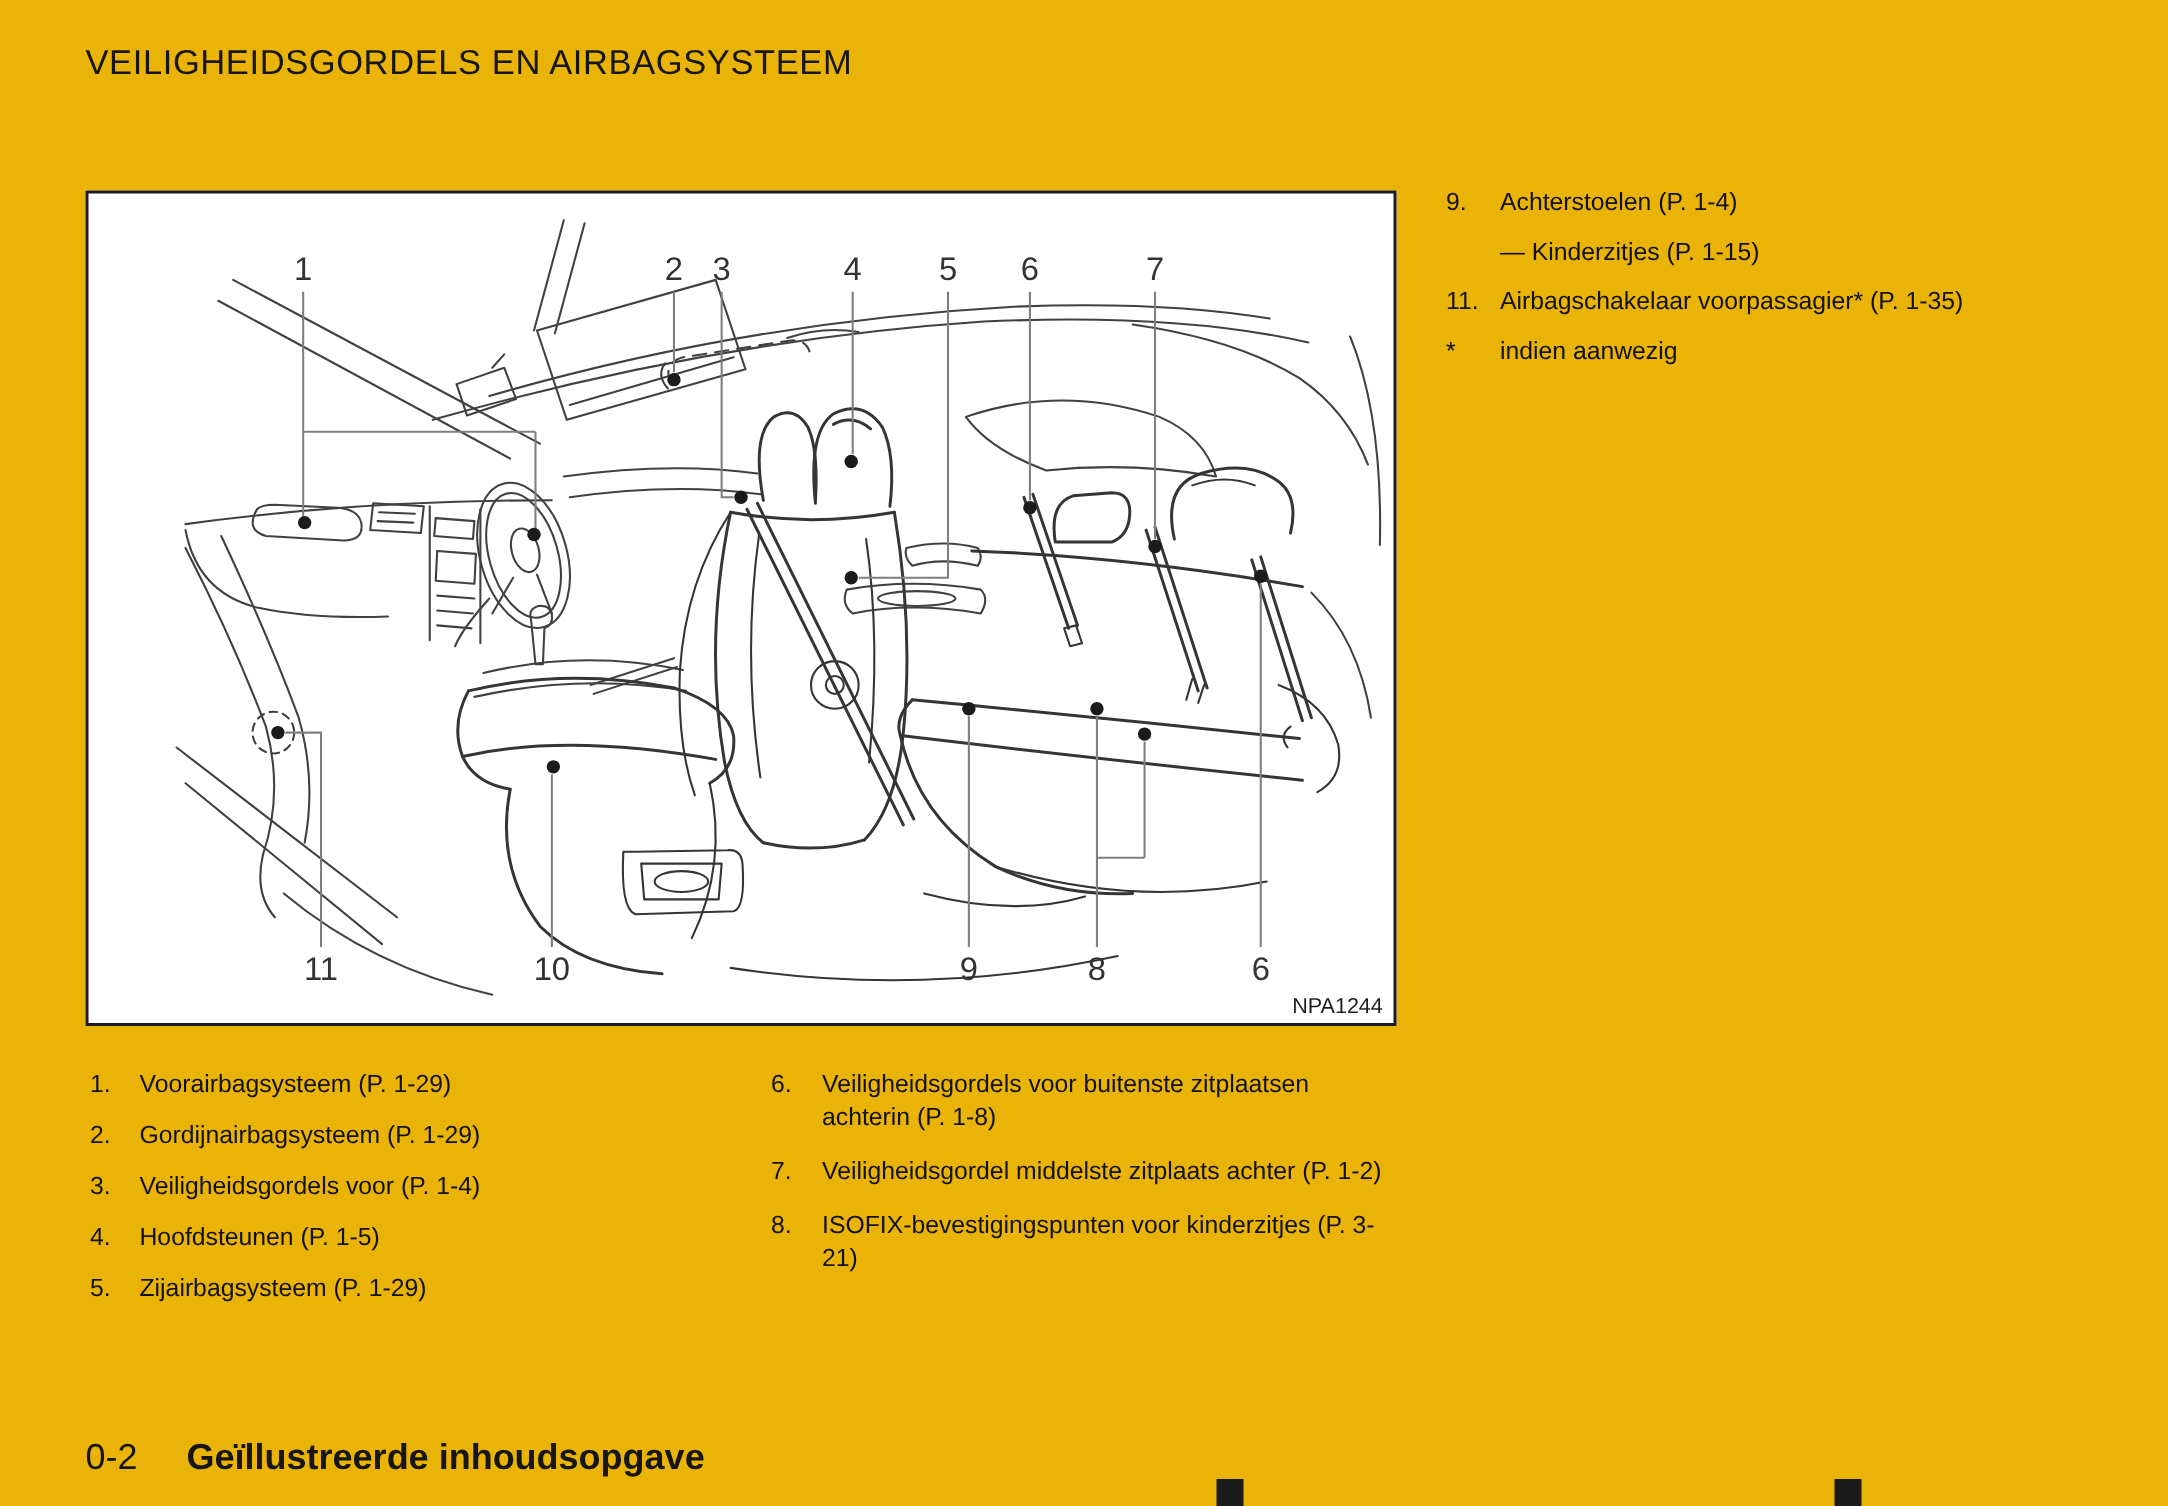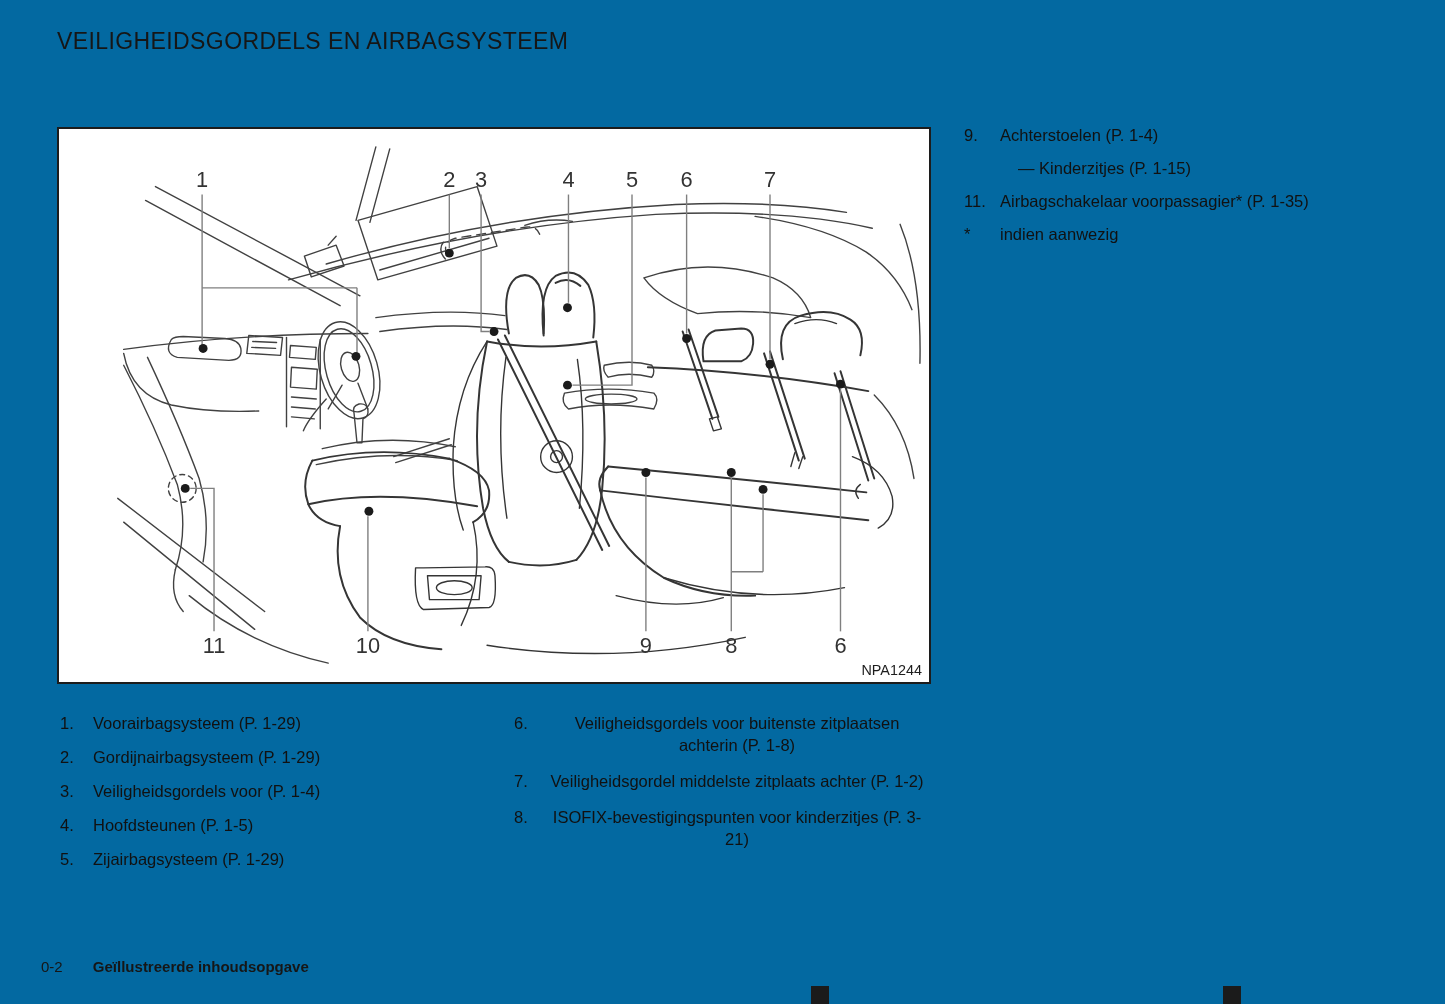--- a/index.html
+++ b/index.html
@@ -3,49 +3,49 @@
 <meta charset="utf-8">
 <style>
   * { margin:0; padding:0; box-sizing:border-box; }
   html,body { background:#ffffff; }
   body {
     width:1445px; height:1004px;
     font-family:"Liberation Sans", sans-serif;
     color:#1a1a1a;
     position:relative; overflow:hidden;
   }
-  .page { position:absolute; inset:0; background:#0369a1; }
+  .page { position:absolute; inset:0; background:#eab308; }
 
   .title {
     position:absolute; left:57px; top:28px;
     font-size:23px; font-weight:400; letter-spacing:0.4px; color:#161616;
   }
 
   .figure-box {
     position:absolute; left:57px; top:127px; width:874px; height:557px;
     border:2px solid #1c1c1c; background:#fff;
   }
   .figure-box svg { position:absolute; inset:0; width:100%; height:100%; }
 
   .ref-list { position:absolute; font-size:16.5px; line-height:22px; color:#111; }
   .ref-list .row { display:flex; margin-bottom:11px; }
   .ref-list .num { flex:0 0 36px; }
   .ref-list .lbl { flex:1; }
-  .ref-list .sub { margin-left:54px; margin-bottom:11px; }
+  .ref-list .sub { margin-left:36px; margin-bottom:11px; }
 
   .list-right { left:964px; top:124px; width:430px; }
   .list-left  { left:60px;  top:712px; width:450px; }
   .list-left .row { margin-bottom:12px; }
   .list-left .num { flex:0 0 33px; }
   .list-mid   { left:514px; top:712px; width:420px; }
   .list-mid .row { margin-bottom:14px; }
   .list-mid .num { flex:0 0 34px; }
-  .list-mid .lbl { max-width:378px;text-align:center; }
-
-  .footer { position:absolute; left:41px; top:958px; font-size:15px; }
+  .list-mid .lbl { max-width:378px; }
+
+  .footer { position:absolute; left:57px; top:958px; font-size:24px; }
   .footer .pgnum { display:inline-block; color:#161616; }
   .footer .section { display:inline-block; margin-left:26px; font-weight:bold; color:#161616; }
 
   .edge-tab { position:absolute; width:18px; height:18px; background:#1b1b1b; top:986px; }
   .edge-tab.t1 { left:811px; }
   .edge-tab.t2 { left:1223px; }
 
   
   .art  { stroke:#414141; stroke-width:1.4; fill:none; stroke-linecap:round; stroke-linejoin:round; }
   .art2 { stroke:#353535; stroke-width:2;   fill:none; stroke-linecap:round; stroke-linejoin:round; }

